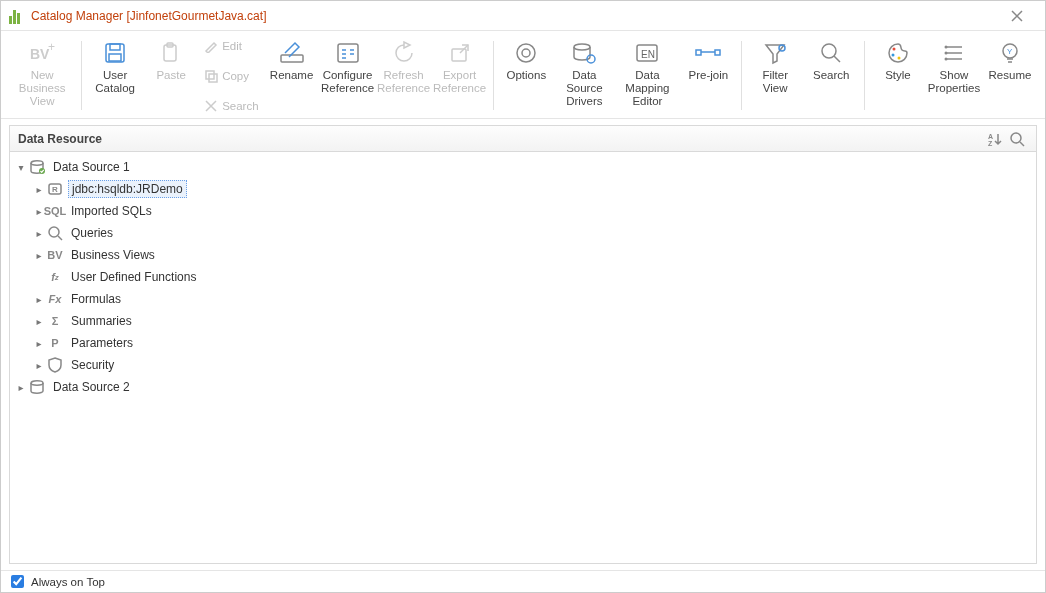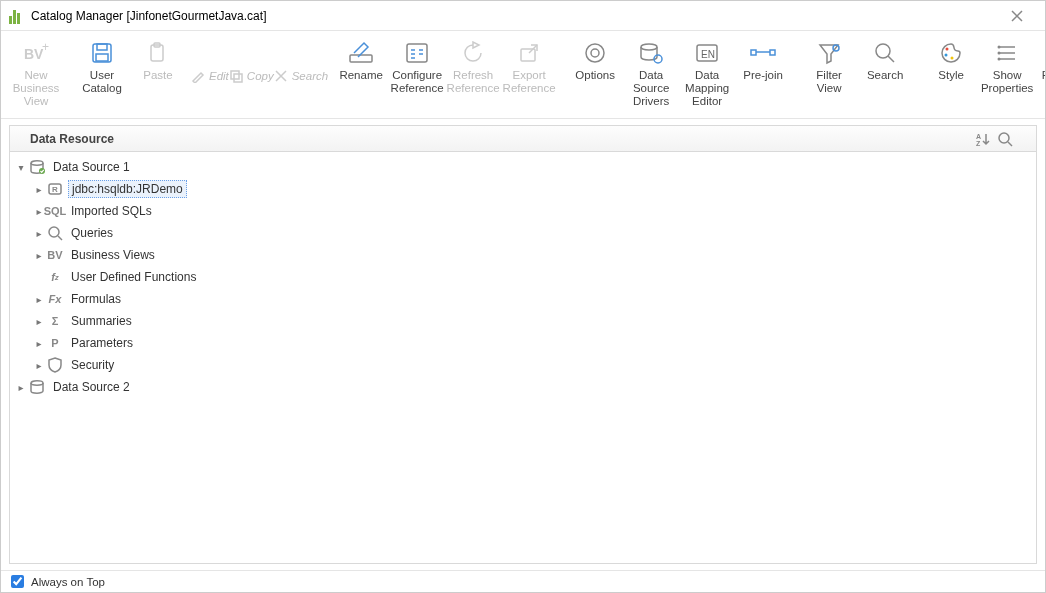--- a/index.html
+++ b/index.html
@@ -25,21 +25,21 @@
     border-bottom: 1px solid #e5e5e5;
   }
   .titlebar .app-icon {
     width: 16px; height: 16px; margin-right: 6px;
     display:flex; align-items:flex-end; gap:1px;
   }
   .titlebar .app-icon span{ width:3px; background:#7cb342; }
   .titlebar .app-icon span:nth-child(1){height:8px}
   .titlebar .app-icon span:nth-child(2){height:14px}
   .titlebar .app-icon span:nth-child(3){height:11px}
-  .titlebar-title { flex: 0 0 auto; color:#000000; }
+  .titlebar-title { flex: 0 0 auto; color:#c2410c; }
   .titlebar-spacer{ flex:1; }
   .titlebar-close {
     width: 40px; height: 28px; display:flex; align-items:center; justify-content:center;
     cursor:pointer; font-size:14px; color:#333;
   }
 
   .toolbar {
     display:flex;
     align-items:stretch;
     padding: 6px 8px 4px 8px;
@@ -62,38 +62,37 @@
   }
   .tb-btn.disabled { color:#bbb; cursor:default; }
   .tb-btn .ico {
     width:28px; height:28px; display:flex; align-items:center; justify-content:center;
     margin-bottom:2px;
   }
   .tb-btn .lbl { line-height:13px; font-size:11.5px; }
   .tb-btn .lbl2 { line-height:13px; font-size:11.5px; }
 
   .tb-side {
-    display:flex; flex-direction:row; justify-content:center; gap:0;
+    display:flex; flex-direction:column; justify-content:center; gap:16px;
     padding:0 4px;
-    font-style:italic;
   }
   .tb-mini {
     display:flex; align-items:center; gap:4px;
     color:#bbb; font-size:11.5px;
   }
   .tb-mini .mi { width:14px; height:14px; display:flex; align-items:center; justify-content:center; }
 
   .panel-header {
     margin:6px 8px 0 8px;
     border:1px solid #d9d9d9;
     border-bottom:none;
     height:26px;
     display:flex;
     align-items:center;
-    padding:0 20px;
+    padding:0 8px;
     background:linear-gradient(#fdfdfd,#f3f3f3);
     font-weight:bold;
     color:#444;
   }
   .panel-header .ph-title{flex:0 0 auto;}
   .panel-header .ph-spacer{flex:1;}
   .panel-header .ph-ico{
     width:22px;height:22px;display:flex;align-items:center;justify-content:center;color:#888;cursor:pointer;
   }
 

